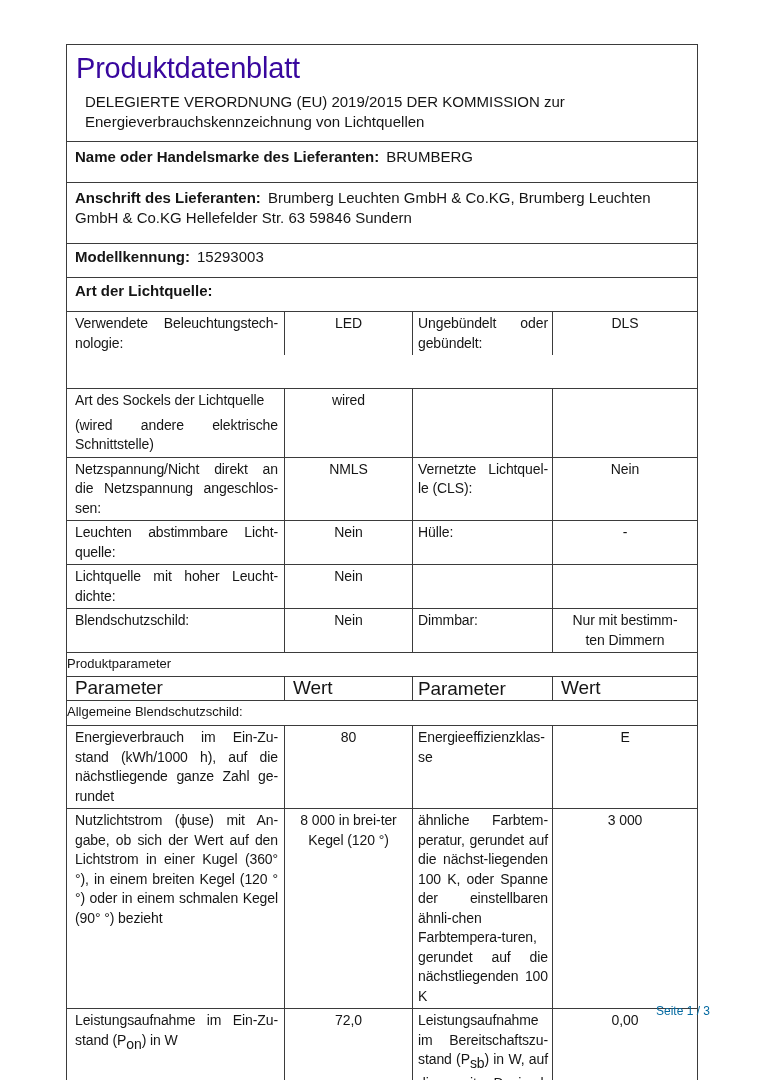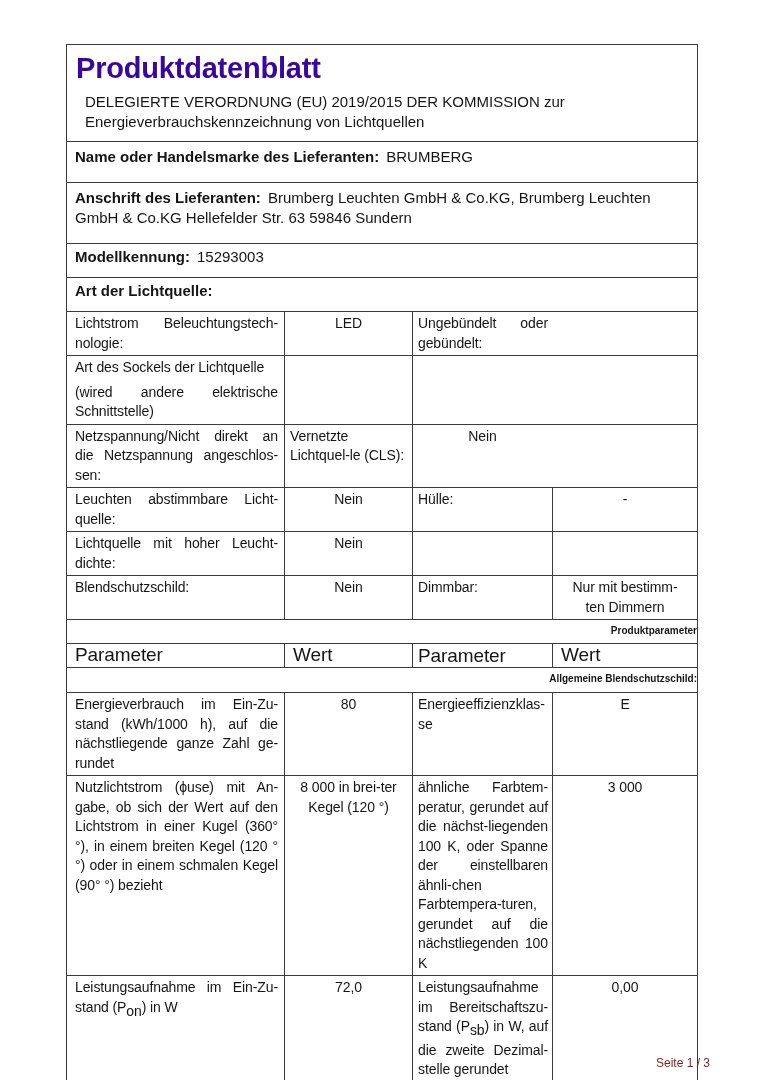--- a/index.html
+++ b/index.html
@@ -11,52 +11,52 @@
   }
   .sheet {
     position:absolute; left:66px; top:44px; width:632px;
     box-sizing:border-box;
     border:1.4px solid #3b3b3b; background:#fff;
   }
   .bt { border-top:1.4px solid #3b3b3b; }
 
   
   .head { padding:7px 9px 9px 9px; }
-  .h1 { font-size:29px; font-weight:bold; color:#38079e; line-height:1.12; margin:0 0 8px 0; letter-spacing:-0.2px; }
+  .h1 { font-size:29px; font-weight:normal; color:#38079e; line-height:1.12; margin:0 0 8px 0; letter-spacing:-0.2px; }
   .sub { font-size:15px; line-height:20px;margin-left:9px; }
 
   
   .lrow { padding:5px 8px; font-size:15px; line-height:20px; }
   .lrow.tight { padding:3px 8px; }
   .lbl { font-weight:bold; margin-right:7px; }
 
   
   .grow { display:grid; grid-template-columns:217px 128px 140px auto; box-sizing:border-box; }
   .grow > div {
     box-sizing:border-box; font-size:14px; line-height:19.5px;
     letter-spacing:-0.1px; padding:2px 6px 2px 8px;
   }
   .grow > div + div { border-left:1.4px solid #3b3b3b; }
   .grow .c3 { padding:2px 4px 2px 5px; }
   .grow .val { padding:2px 10px; text-align:center; }
   .just { text-align:justify; }
   .para2 { margin-top:5px; }
 
   
-  .crow { text-align:right; font-weight:bold; font-size:10px; line-height:19px; padding:1px 0; }
+  .crow { text-align:left; font-weight:normal; font-size:13px; line-height:19px; padding:1px 0; }
 
   
   .hrow > div { padding:1px 6px 1px 8px; font-size:19px; line-height:19px; }
 
   .mh27 { min-height:27px; } .mh30 { min-height:30px; } .mh50 { min-height:50px; }
-  .mh40 { min-height:40px; } .mh64 { min-height:64px; } .mh59 { min-height:59px; }
+  .mh40 { min-height:40px; } .mh64 { min-height:64px;margin-top:33px; } .mh59 { min-height:59px; }
   .mh41 { min-height:41px; } .mh21 { min-height:21px; } .mh22 { min-height:22px; }
   .mh76 { min-height:76px; } .mh188 { min-height:188px; } .mh99 { min-height:99px; }
 
-  .footer { position:absolute; top:1056px; right:54px; font-size:12px; color:#7f1d1d; }
+  .footer { position:absolute; top:1004px; right:54px; font-size:12px; color:#0369a1; }
   sub { font-size:14px; }
 </style>
 </head>
 <body>
 
 <div class="sheet">
 
   <div class="head">
     <div class="h1">Produktdatenblatt</div>
     <div class="sub">DELEGIERTE VERORDNUNG (EU) 2019/2015 DER KOMMISSION zur Energieverbrauchskennzeichnung von Lichtquellen</div>
@@ -72,36 +72,39 @@
 
   <div class="lrow bt tight mh27">
     <span class="lbl">Modellkennung:</span><span>15293003</span>
   </div>
 
   <div class="lrow bt tight mh27">
     <span class="lbl">Art der Lichtquelle:</span>
   </div>
 
   <div class="grow bt mh40">
-    <div class="just">Lichtstrom Beleuchtungstech-nologie:</div>
+    <div class="just">Verwendete Beleuchtungstech-nologie:</div>
     <div class="val">LED</div>
     <div class="c3 just">Ungebündelt oder gebündelt:</div>
+    <div class="val">DLS</div>
   </div>
 
   <div class="grow bt mh64">
     <div>
       <div class="just">Art des Sockels der Lichtquelle</div>
       <div class="just para2">(wired andere elektrische Schnittstelle)</div>
     </div>
+    <div class="val">wired</div>
     <div class="c3 just"></div>
     <div class="val"></div>
   </div>
 
   <div class="grow bt mh59">
     <div class="just">Netzspannung/Nicht direkt an die Netzspannung angeschlos-sen:</div>
+    <div class="val">NMLS</div>
     <div class="c3 just">Vernetzte Lichtquel-le (CLS):</div>
     <div class="val">Nein</div>
   </div>
 
   <div class="grow bt mh40">
     <div class="just">Leuchten abstimmbare Licht-quelle:</div>
     <div class="val">Nein</div>
     <div class="c3 just">Hülle:</div>
     <div class="val">-</div>
   </div>

